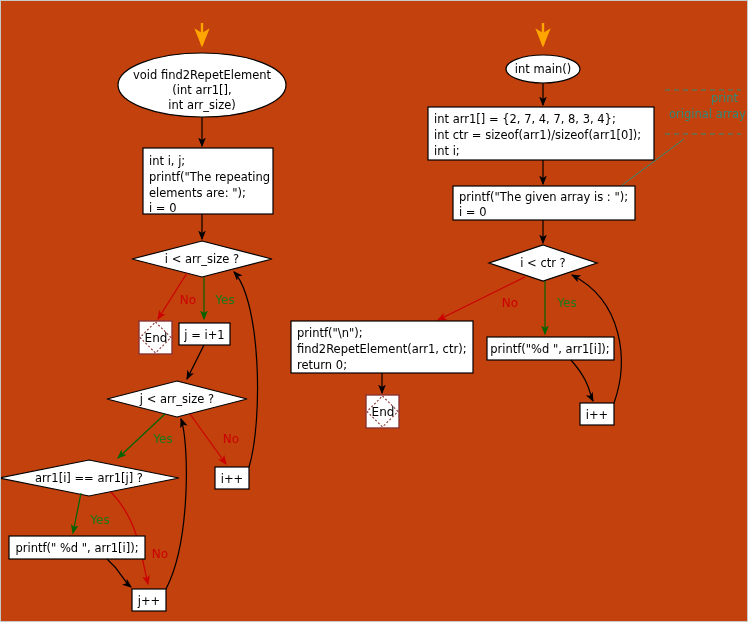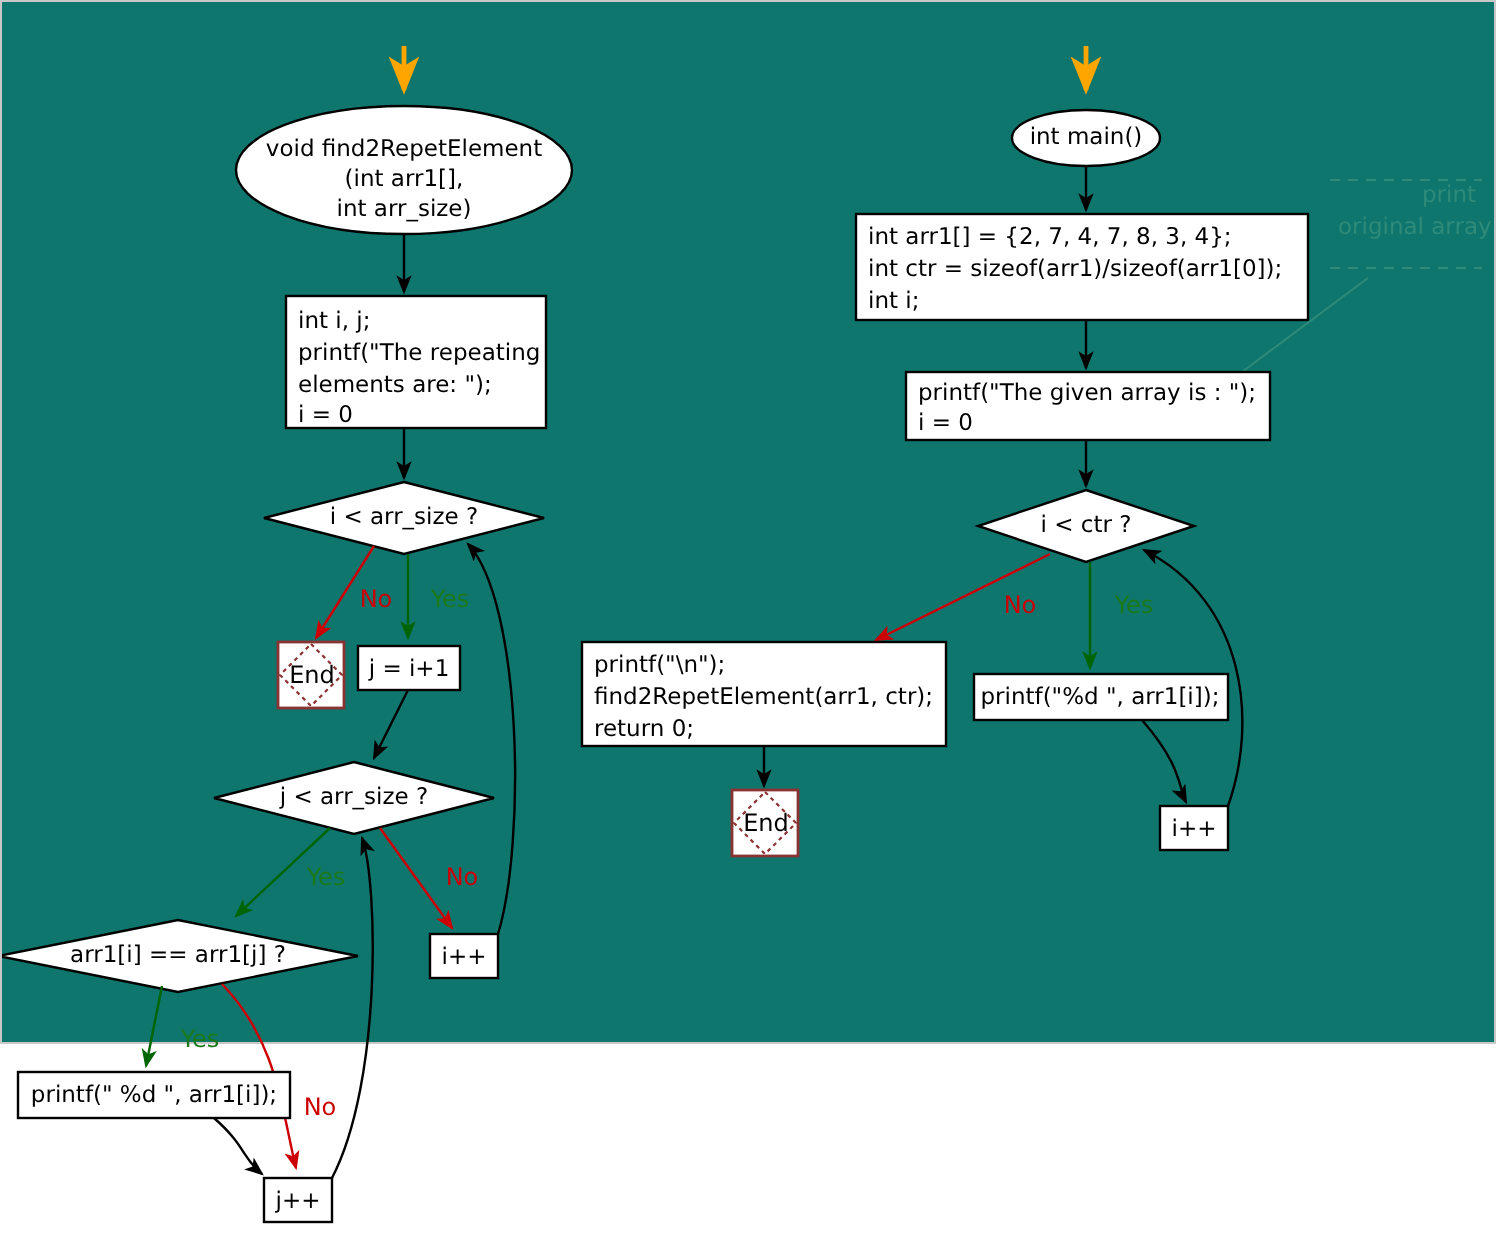--- a/index.html
+++ b/index.html
@@ -9,22 +9,22 @@
   }
   body {
     width: 748px;
     height: 622px;
     font-family: "DejaVu Sans", sans-serif;
     overflow: hidden;
   }
   #flowchart-root {
     position: relative;
     width: 748px;
-    height: 522px;
-    background: #0f766e;
+    height: 622px;
+    background: #c2410c;
     border: 1px solid #c8c8c8;
     box-sizing: border-box;
   }
   svg.chart-canvas {
     position: absolute;
     left: 0;
     top: 0;
     width: 748px;
     height: 622px;
     display: block;

